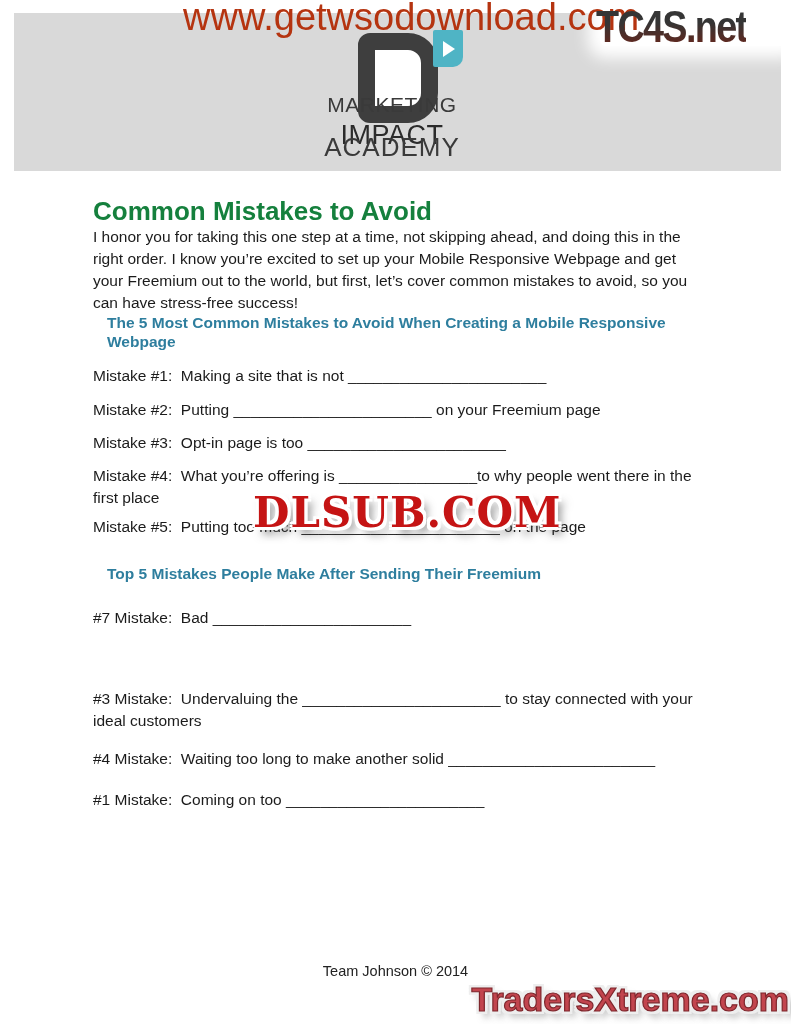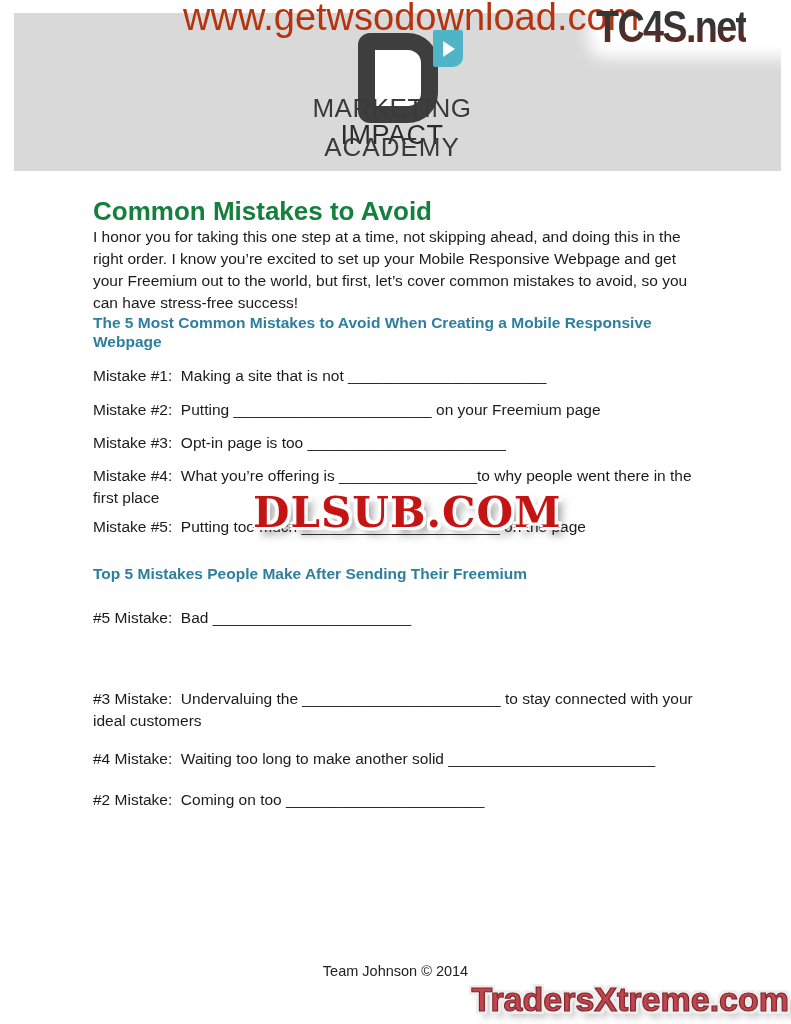--- a/index.html
+++ b/index.html
@@ -43,28 +43,28 @@
   }
   .play-tri {
     width: 0; height: 0; margin-left: 2px;
     border-top: 8px solid transparent; border-bottom: 8px solid transparent;
     border-left: 12px solid #ffffff;
   }
   .logo-line {
     position: absolute; left: 292px; width: 200px; text-align: center;
     color: #3a3a3a; z-index: 2; white-space: nowrap;
   }
-  .logo-line.l1 { top: 93px;  font-size: 26px; letter-spacing: 0.5px; }
+  .logo-line.l1 { top: 93px;  font-size: 21px; letter-spacing: 0.5px; }
   .logo-line.l2 { top: 120px; font-size: 27px; font-weight: normal; color: #2b2b2b; letter-spacing: 0.5px; }
   .logo-line.l3 { top: 132px; font-size: 26px; letter-spacing: 1px; }
   
   .doc-text { position: absolute; left: 93px; color: #1b1b1b; font-size: 15.5px; line-height: 22px; white-space: pre-wrap; width: 650px; }
   .page-title { top: 200px; font-size: 26px; font-weight: bold; color: #15803d; line-height: 23px; }
   .intro { top: 226px; }
-  .sec-head { font-weight: bold; color: #2e7e9e; line-height: 18.5px; }
+  .sec-head { font-weight: bold; color: #2e7e9e; line-height: 18.5px; margin-left: 14px; }
   .sec1-head { top: 314px; }
   .sec2-head { top: 565px; }
   .footer-line { top: 960px; left: 0; width: 791px; text-align: center; font-size: 14.5px; color: #222; white-space: normal; }
   
   .wm-dlsub {
     position: absolute; left: 253px; top: 488px; z-index: 8;
     font-family: "DejaVu Serif", serif; font-weight: bold; font-size: 42px;
     letter-spacing: 1px; color: #c51414; white-space: nowrap;
     text-shadow:
       -3px -3px 0 #fff, 3px -3px 0 #fff, -3px 3px 0 #fff, 3px 3px 0 #fff,
@@ -115,23 +115,23 @@
   <div class="doc-text" style="top:399px">Mistake #2:  Putting _______________________ on your Freemium page</div>
   <div class="doc-text" style="top:432px">Mistake #3:  Opt-in page is too _______________________</div>
   <div class="doc-text" style="top:465px">Mistake #4:  What you’re offering is ________________to why people went there in the
 first place</div>
   <div class="doc-text" style="top:516px">Mistake #5:  Putting too much _______________________ on the page</div>
 
   <div class="wm-dlsub">DLSUB.COM</div>
 
   <div class="doc-text sec-head sec2-head">Top 5 Mistakes People Make After Sending Their Freemium</div>
 
-  <div class="doc-text" style="top:607px">#5 Mistake:  Bad _______________________</div>
+  <div class="doc-text" style="top:607px">#7 Mistake:  Bad _______________________</div>
   <div class="doc-text" style="top:688px">#3 Mistake:  Undervaluing the _______________________ to stay connected with your
 ideal customers</div>
   <div class="doc-text" style="top:748px">#4 Mistake:  Waiting too long to make another solid ________________________</div>
-  <div class="doc-text" style="top:789px">#2 Mistake:  Coming on too _______________________</div>
+  <div class="doc-text" style="top:789px">#1 Mistake:  Coming on too _______________________</div>
 
   <div class="doc-text footer-line">Team Johnson © 2014</div>
 
   <div class="wm-traders">TradersXtreme.com</div>
 
 </div>
 
 </body></html>

